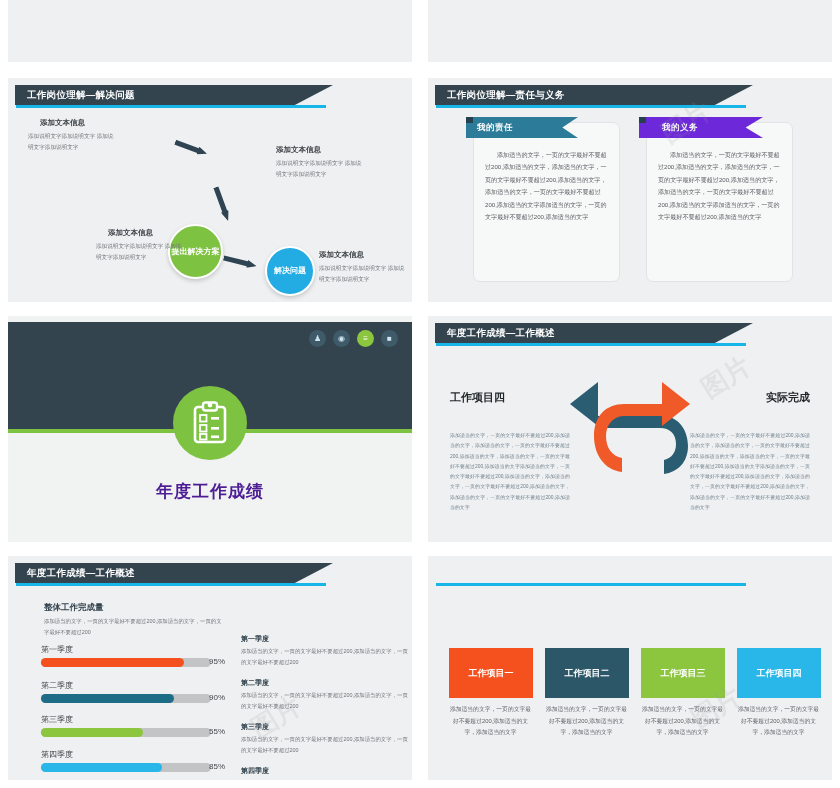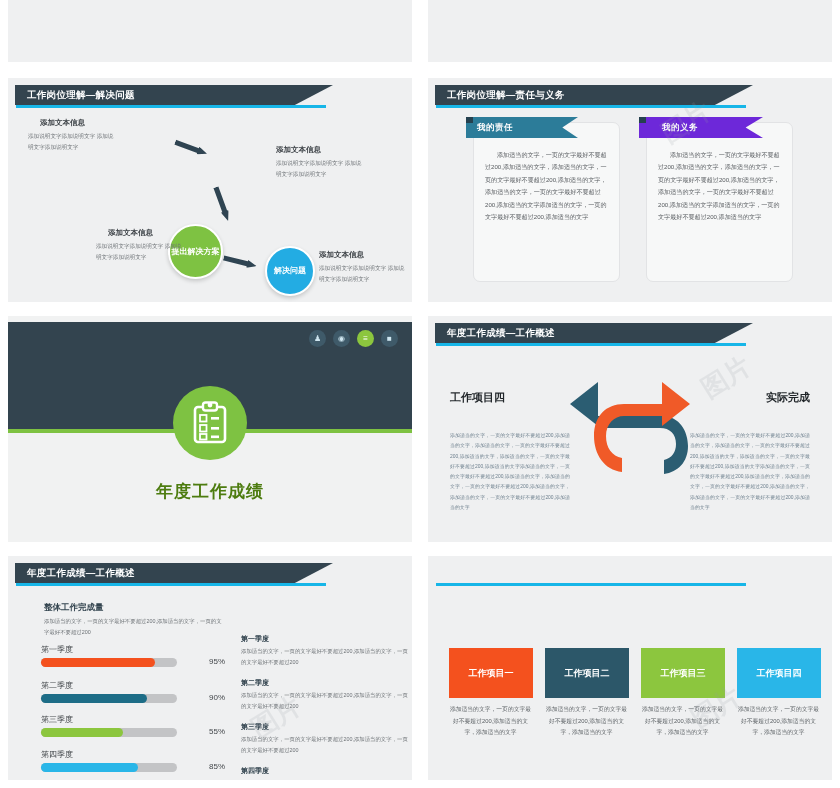--- a/index.html
+++ b/index.html
@@ -52,36 +52,36 @@
   .sec-dark{position:absolute;left:0;top:6px;width:404px;height:110px;background:#33444f;}
   .sec-rule{position:absolute;left:0;top:113px;width:404px;height:4px;background:#7ec242;}
   .sec-icons{position:absolute;right:14px;top:14px;display:flex;gap:7px;}
   .sec-ic{width:17px;height:17px;border-radius:50%;background:#3f5a69;
      display:flex;align-items:center;justify-content:center;color:#cfe6f0;font-size:8px;}
   .sec-ic.on{background:#8cc63e;color:#ffffff;}
   .sec-badge{position:absolute;left:50%;top:70px;transform:translateX(-50%);
      width:74px;height:74px;border-radius:50%;background:#7ec242;
      display:flex;align-items:center;justify-content:center;}
   .sec-title{position:absolute;left:0;top:164px;width:404px;text-align:center;
-     font-size:17px;font-weight:bold;color:#4d7c0f;letter-spacing:1px;}
+     font-size:17px;font-weight:bold;color:#4c1d95;letter-spacing:1px;}
 
   .ov-label{position:absolute;top:74px;font-size:11px;font-weight:bold;color:#1f2428;}
   .ov-col{position:absolute;top:115px;width:120px;font-size:4.9px;color:#6b7e8c;
      line-height:2.1;text-align:justify;}
 
   
   #s-prog {left:8px;top:556px;width:404px;height:224px;}
   #s-proj {left:428px;top:556px;width:404px;height:224px;}
 
   .pg-h{position:absolute;left:36px;top:46px;font-size:8.5px;font-weight:bold;color:#33444f;}
   .pg-sub{position:absolute;left:36px;top:60px;width:182px;font-size:5.4px;
      color:#6d7276;line-height:2.0;}
   .pg-row{position:absolute;left:33px;width:190px;}
   .pg-name{font-size:8px;color:#44484c;margin-bottom:3px;}
-  .pg-track{position:relative;height:9px;border-radius:5px;background:#c3c4c6;width:136px;}
+  .pg-track{position:relative;height:9px;border-radius:5px;background:#c3c4c6;width:148px;padding-left:22px;}
   .pg-fill{position:absolute;left:0;top:0;height:9px;border-radius:5px;}
   .pg-val{position:absolute;left:168px;top:-1px;font-size:8px;color:#44484c;}
 
   .q-block{position:absolute;left:233px;width:170px;}
   .q-h{font-size:7px;font-weight:bold;color:#33444f;margin-bottom:2px;}
   .q-t{font-size:5.4px;color:#6d7276;line-height:1.95;}
 
   .proj-hdr{position:absolute;left:21px;top:56px;width:364px;height:26px;
      background:#33444f;display:flex;align-items:center;justify-content:center;}
   .proj-hdr b{color:#fff;font-size:10.5px;letter-spacing:.5px;}

